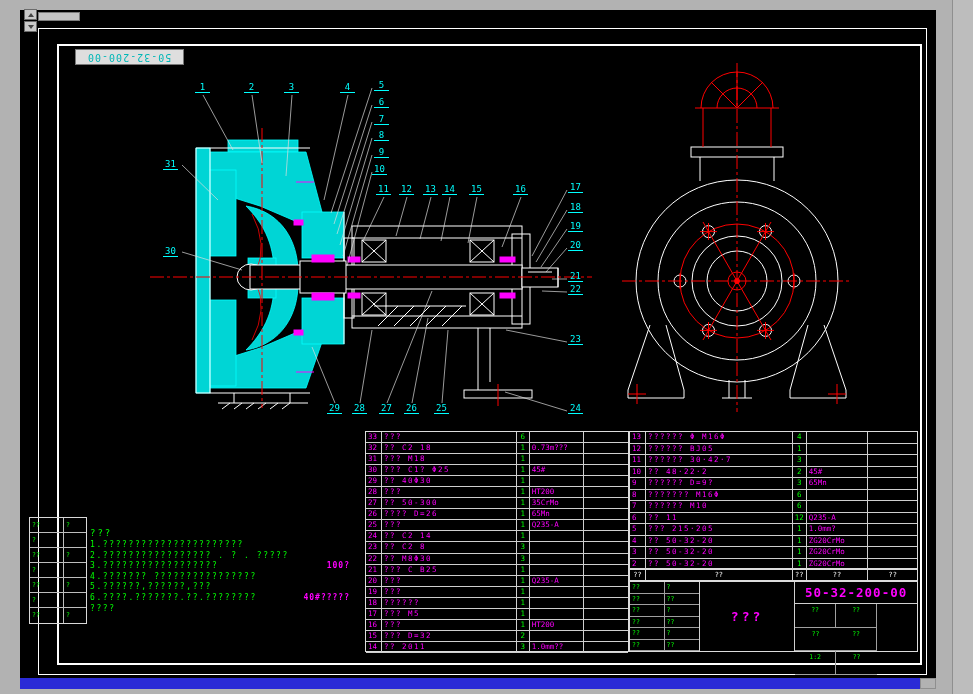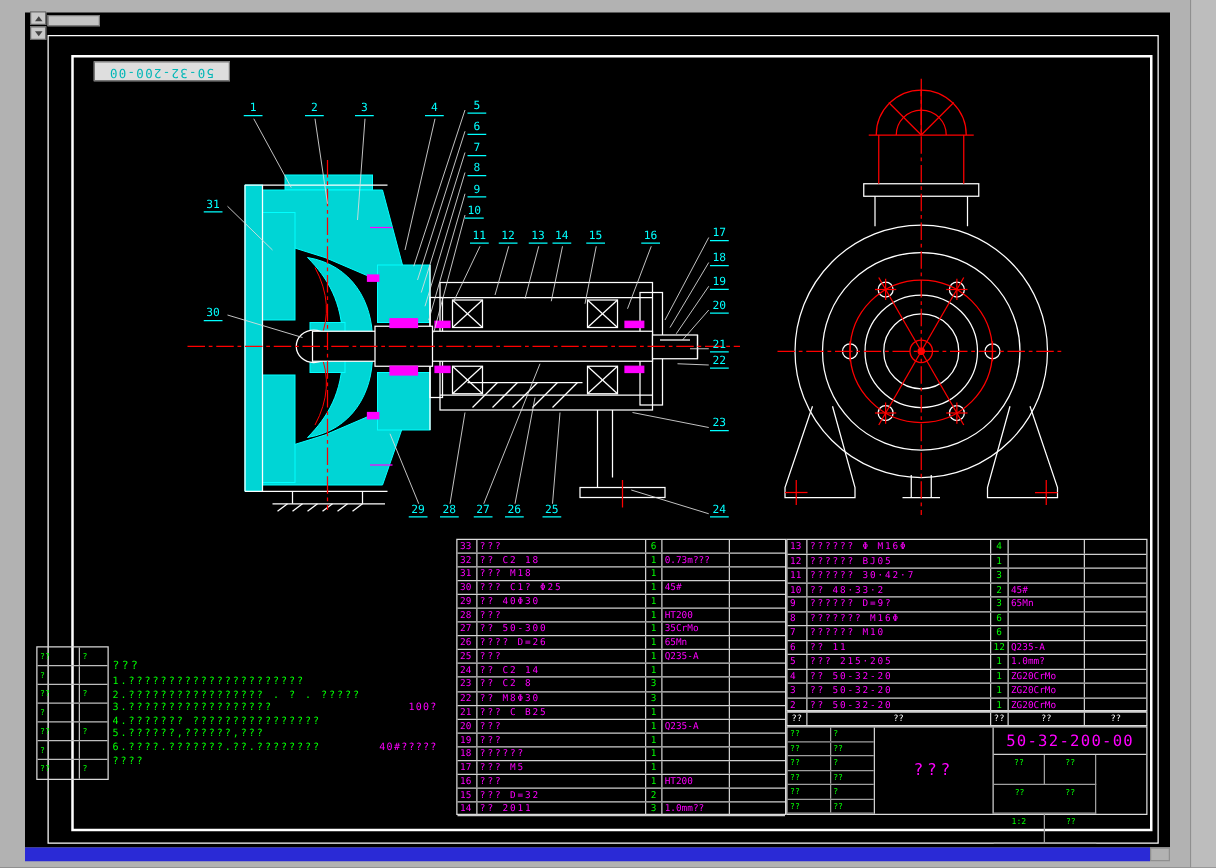--- a/index.html
+++ b/index.html
@@ -12,26 +12,26 @@
   .inner-border{position:absolute;left:57px;top:44px;width:861px;height:617px;border:2px solid #fff;}
   
   .dwgno-box{position:absolute;left:75px;top:49px;width:107px;height:14px;background:#dedede;
              border:1px solid #777;display:flex;align-items:center;justify-content:center;}
   .dwgno-box span{display:inline-block;transform:rotate(180deg);color:#00b7b7;font-size:10px;letter-spacing:1px;}
   
   .callout{position:absolute;min-width:13px;text-align:center;color:#00ffff;font-size:9px;
            line-height:10px;border-bottom:1px solid #00ffff;padding:0 1px;}
   
   .bom{position:absolute;border:1px solid #dcdcdc;box-sizing:border-box;}
-  .bom-row{display:flex;box-sizing:border-box;border-bottom:1px solid #cfcfcf;}
+  .bom-row{display:flex;box-sizing:border-box;border-bottom:1px solid #cfcfcf;text-decoration:underline;}
   .bom .c{display:block;box-sizing:border-box;border-right:1px solid #cfcfcf;overflow:hidden;
           white-space:nowrap;font-size:7.5px;line-height:10px;color:#ff00ff;padding-left:2px;}
   .bom .c:last-child{border-right:none;}
   .g{color:#00ff00;}
-  .m{color:#ff00ff;}
+  .m{color:#ff00ff;font-weight:bold;}
   .bom .qty{color:#00ff00;text-align:center;padding-left:0;}
   .bom .note{color:#00ff00;}
   .bom .name{letter-spacing:1.5px;}
   .bom-left{left:365px;top:431px;width:264px;height:221px;}
   .bom-left .bom-row{height:11.05px;}
   .bom-left .num{width:16px;} .bom-left .name{width:136px;} .bom-left .qty{width:13px;}
   .bom-left .mat{width:55px;} .bom-left .note{width:44px;}
   .bom-right{left:629px;top:431px;width:289px;height:138px;}
   .bom-right .bom-row{height:11.5px;}
   .bom-right .num{width:16px;} .bom-right .name{width:148px;} .bom-right .qty{width:14px;}
@@ -538,21 +538,21 @@
       <div class="bom-row">
         <span class="c num">11</span>
         <span class="c name">?????? 30·42·7</span>
         <span class="c qty">3</span>
         <span class="c mat"></span>
         <span class="c note"></span>
       </div>
 
       <div class="bom-row">
         <span class="c num">10</span>
-        <span class="c name">?? 48·33·2</span>
+        <span class="c name">?? 48·22·2</span>
         <span class="c qty">2</span>
         <span class="c mat">45#</span>
         <span class="c note"></span>
       </div>
 
       <div class="bom-row">
         <span class="c num">9</span>
         <span class="c name">?????? D=9?</span>
         <span class="c qty">3</span>
         <span class="c mat">65Mn</span>

